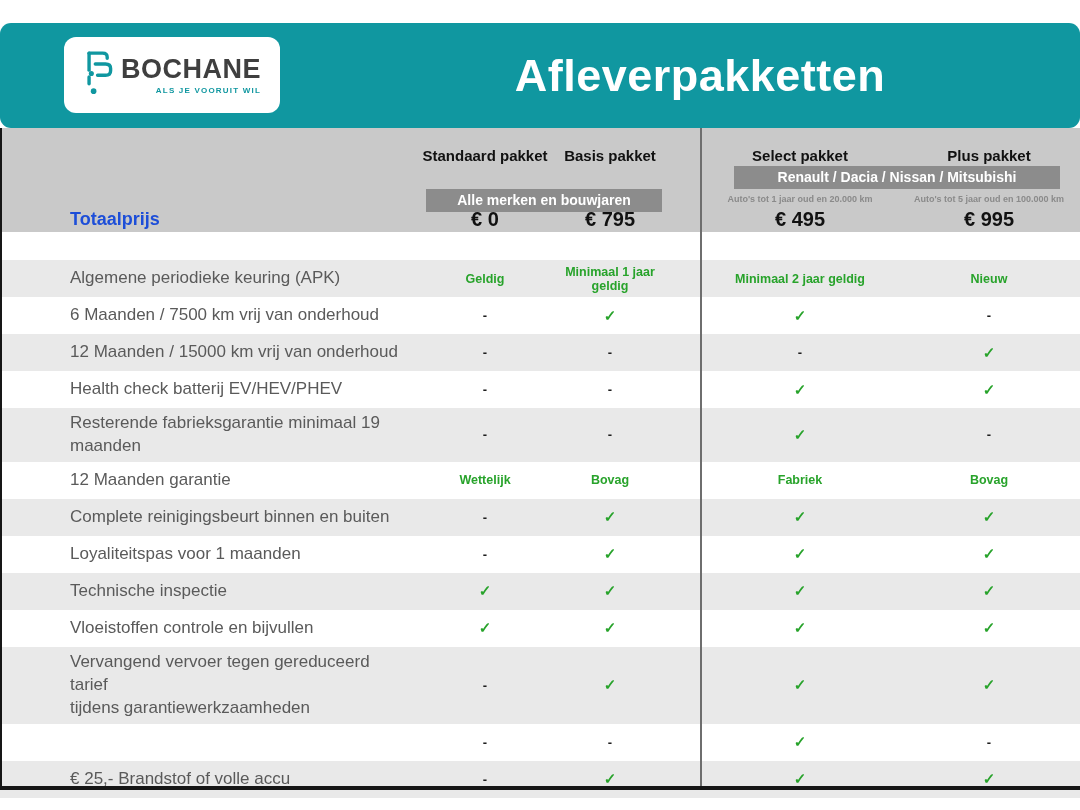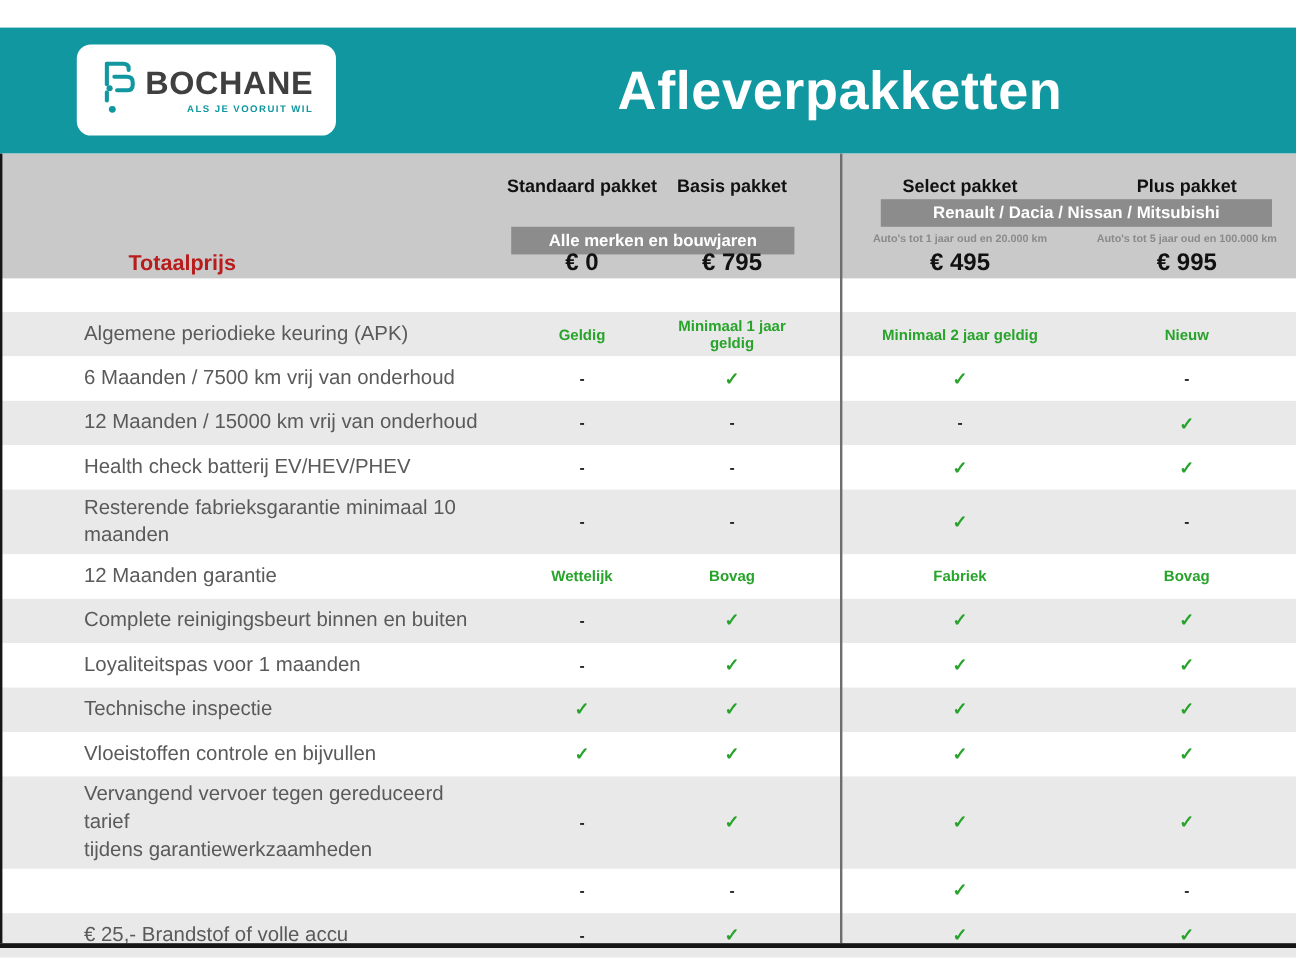--- a/index.html
+++ b/index.html
@@ -2,21 +2,21 @@
 <html><head>
 <meta charset="utf-8">
 <style>
   html,body{margin:0;padding:0;background:#fff;}
   .page{
     position:relative;width:1080px;height:810px;overflow:hidden;background:#fff;
     font-family:"Liberation Sans", sans-serif;
     --teal:#1097a0;--green:#28a32b;--hdr-gray:#c9c9c9;--banner-gray:#8c8c8c;--row-gray:#e9e9e9;
   }
   
-  .teal-band{position:absolute;left:0;top:23px;width:1080px;height:105px;background:var(--teal);}
+  .teal-band{position:absolute;left:0;top:23px;width:1080px;height:105px;background:var(--teal);border-radius:11px;}
   .logo-box{position:absolute;left:64px;top:14px;width:216px;height:76px;background:#fff;border-radius:12px;
     display:flex;align-items:center;gap:7px;padding:0 0 0 16px;box-sizing:border-box;}
   .logo-text{display:flex;flex-direction:column;align-items:flex-end;}
   .logo-brand{font-size:27px;font-weight:700;color:#3f3f3f;letter-spacing:.5px;line-height:1;}
   .logo-tagline{font-size:8px;font-weight:700;color:var(--teal);letter-spacing:1.2px;margin-top:3px;}
   .page-title{position:absolute;left:340px;right:20px;top:50%;transform:translateY(-50%);
     text-align:center;color:#fff;font-size:45px;font-weight:700;letter-spacing:.5px;}
   
   .grid{display:grid;grid-template-columns:420px 130px 120px 32px 196px 182px;}
   
@@ -26,21 +26,21 @@
   .hname.c0{grid-column:2}.hname.c1{grid-column:3}.hname.c2{grid-column:5}.hname.c3{grid-column:6}
   .hdr-banners{height:25px;align-items:center;}
   .banner{height:23px;line-height:23px;background:var(--banner-gray);color:#fff;text-align:center;
     font-size:14px;font-weight:700;}
   .banner-left{grid-column:2/4;margin:0 8px 0 6px;}
   .banner-right{grid-column:5/7;margin-left:32px;margin-right:20px;}
   .hdr-conds{height:15px;align-items:center;}
   .cond{text-align:center;font-size:9px;font-weight:700;color:#8a8a8a;}
   .cond.c2{grid-column:5}.cond.c3{grid-column:6}
   .hdr-prices{height:26px;align-items:center;}
-  .total-label{grid-column:1;padding-left:70px;font-size:18px;font-weight:700;color:#b91c1c;margin-left:37px;}
+  .total-label{grid-column:1;padding-left:70px;font-size:18px;font-weight:700;color:#1d4ed8;}
   .price{text-align:center;font-size:20px;font-weight:700;color:#111;}
   .price.c0{grid-column:2}.price.c1{grid-column:3}.price.c2{grid-column:5}.price.c3{grid-column:6}
   
   .hdr-gap{position:absolute;left:0;top:232px;width:1080px;height:28px;background:#fff;}
   
   .rows{position:absolute;left:0;top:260px;width:1080px;}
   .t-row{min-height:37px;align-items:center;}
   .t-row.gray{background:var(--row-gray);}
   .t-row.white{background:#fff;}
   .cell.label{grid-column:1;padding:4px 10px 4px 70px;font-size:17px;color:#5a5a5a;
@@ -131,21 +131,21 @@
         <div class="cell val c3 check">✓</div>
       </div>
       <div class="grid t-row white">
         <div class="cell label">Health check batterij EV/HEV/PHEV</div>
         <div class="cell val c0 dash">-</div>
         <div class="cell val c1 dash">-</div>
         <div class="cell val c2 check">✓</div>
         <div class="cell val c3 check">✓</div>
       </div>
       <div class="grid t-row gray">
-        <div class="cell label">Resterende fabrieksgarantie minimaal 10 maanden</div>
+        <div class="cell label">Resterende fabrieksgarantie minimaal 19 maanden</div>
         <div class="cell val c0 dash">-</div>
         <div class="cell val c1 dash">-</div>
         <div class="cell val c2 check">✓</div>
         <div class="cell val c3 dash">-</div>
       </div>
       <div class="grid t-row white">
         <div class="cell label">12 Maanden  garantie</div>
         <div class="cell val c0 text">Wettelijk</div>
         <div class="cell val c1 text">Bovag</div>
         <div class="cell val c2 text">Fabriek</div>

